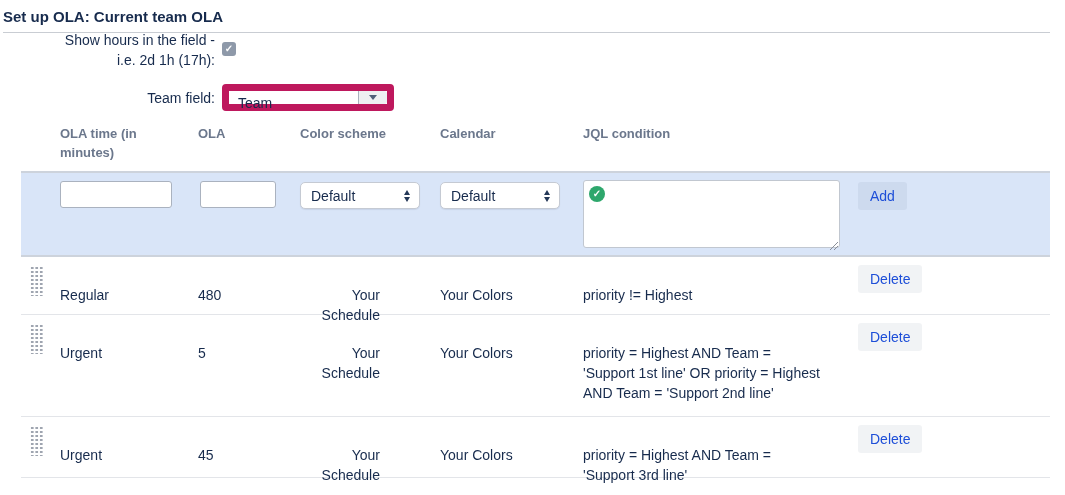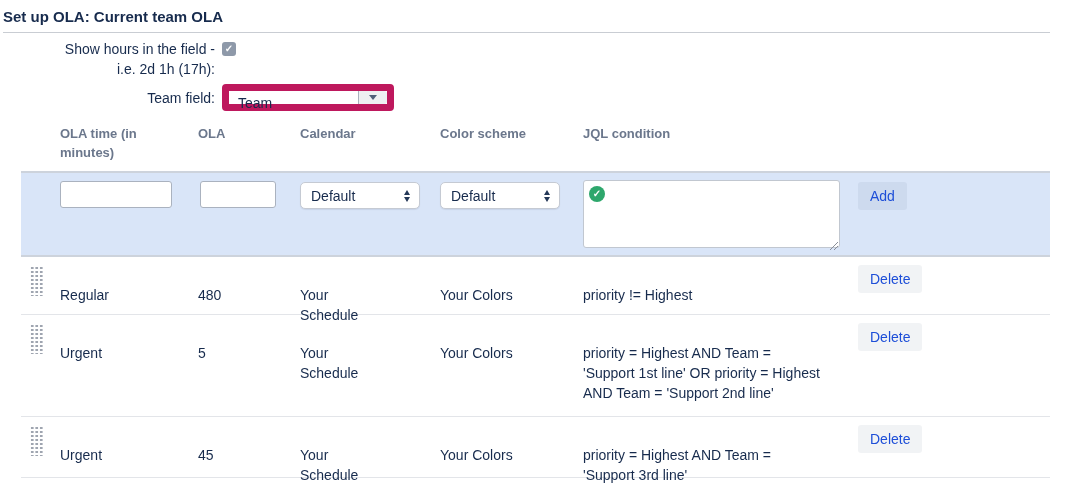--- a/index.html
+++ b/index.html
@@ -6,21 +6,21 @@
   html,body { background:#fff; }
   body { font-family:"Liberation Sans", sans-serif; color:#172B4D; }
   .page { position:relative; width:1065px; height:495px; background:#fff; overflow:hidden; }
 
   
   .page-title { position:absolute; left:3px; top:8px; font-size:15px; font-weight:bold; color:#172B4D; }
   .title-rule { position:absolute; left:3px; top:32px; width:1047px; height:1px; background:#c9cdd3; }
 
   
   .form-label { position:absolute; left:0; width:215px; text-align:right; font-size:14px; line-height:20px; color:#172B4D; }
-  .lbl-hours { top:39px; }
+  .lbl-hours { top:30px; }
   .lbl-team  { top:88px; }
 
   .checkbox { position:absolute; left:222px; top:42px; width:14px; height:14px; background:#8e99a9; border-radius:3px;
               display:flex; align-items:center; justify-content:center; }
   .checkbox .mark { color:#fff; font-size:10px; font-weight:bold; line-height:1; }
 
   .team-select { position:absolute; left:222px; top:84px; width:172px; height:27px; background:#fff;
                  border:7px solid #be185d; border-radius:4px; display:flex; cursor:pointer; }
   .team-select .value { flex:1; font-size:14px; line-height:25px; padding-left:9px; color:#172B4D; }
   .team-select .btn { width:29px; border-left:1px solid #a9b0bc; background:#eef0f2; border-radius:0 3px 3px 0;
@@ -60,21 +60,21 @@
   .btn { display:inline-block; font-family:"Liberation Sans", sans-serif; font-size:14px; color:#1d4ed8;
          background:rgba(9,30,66,0.055); border:none; border-radius:3px; padding:6px 12px; cursor:pointer; }
   .add-btn { margin-top:9px; }
   .del-btn { margin-top:8px; }
 
   .data-row { border-bottom:1px solid #e3e5e9; }
   .row-1 { height:58px; }
   .row-2 { height:102px; }
   .row-3 { height:61px; }
   .cell { font-size:14px; line-height:20px; color:#172B4D; padding-top:28px; }
-  .cell-calendar { max-width:80px; }
+  .cell-calendar { max-width:80px;text-align:right; }
   .cell-jql { max-width:252px; padding-right:10px; }
   .drag-handle { width:13px; height:30px; margin:9px 0 0 9px;
                  background-image:radial-gradient(#9fa5b0 1.1px, transparent 1.2px);
                  background-size:4.5px 4px; cursor:grab; }
 </style>
 </head>
 <body>
 
 <div class="page">
 
@@ -96,22 +96,22 @@
       <span class="tri-down-sm"></span>
     </span>
   </div>
 
   <div class="ola-table">
 
     <div class="grid-row thead">
       <div class="th"></div>
       <div class="th">OLA time (in minutes)</div>
       <div class="th">OLA</div>
+      <div class="th">Color scheme</div>
       <div class="th">Calendar</div>
-      <div class="th">Color scheme</div>
       <div class="th">JQL condition</div>
       <div class="th"></div>
     </div>
 
     <div class="grid-row add-row">
       <div></div>
       <div><input class="text-input inp-ola" value="" style=""></div>
       <div><input class="text-input inp-time" value="" style=""></div>
       <div>
         <div class="mac-select">

